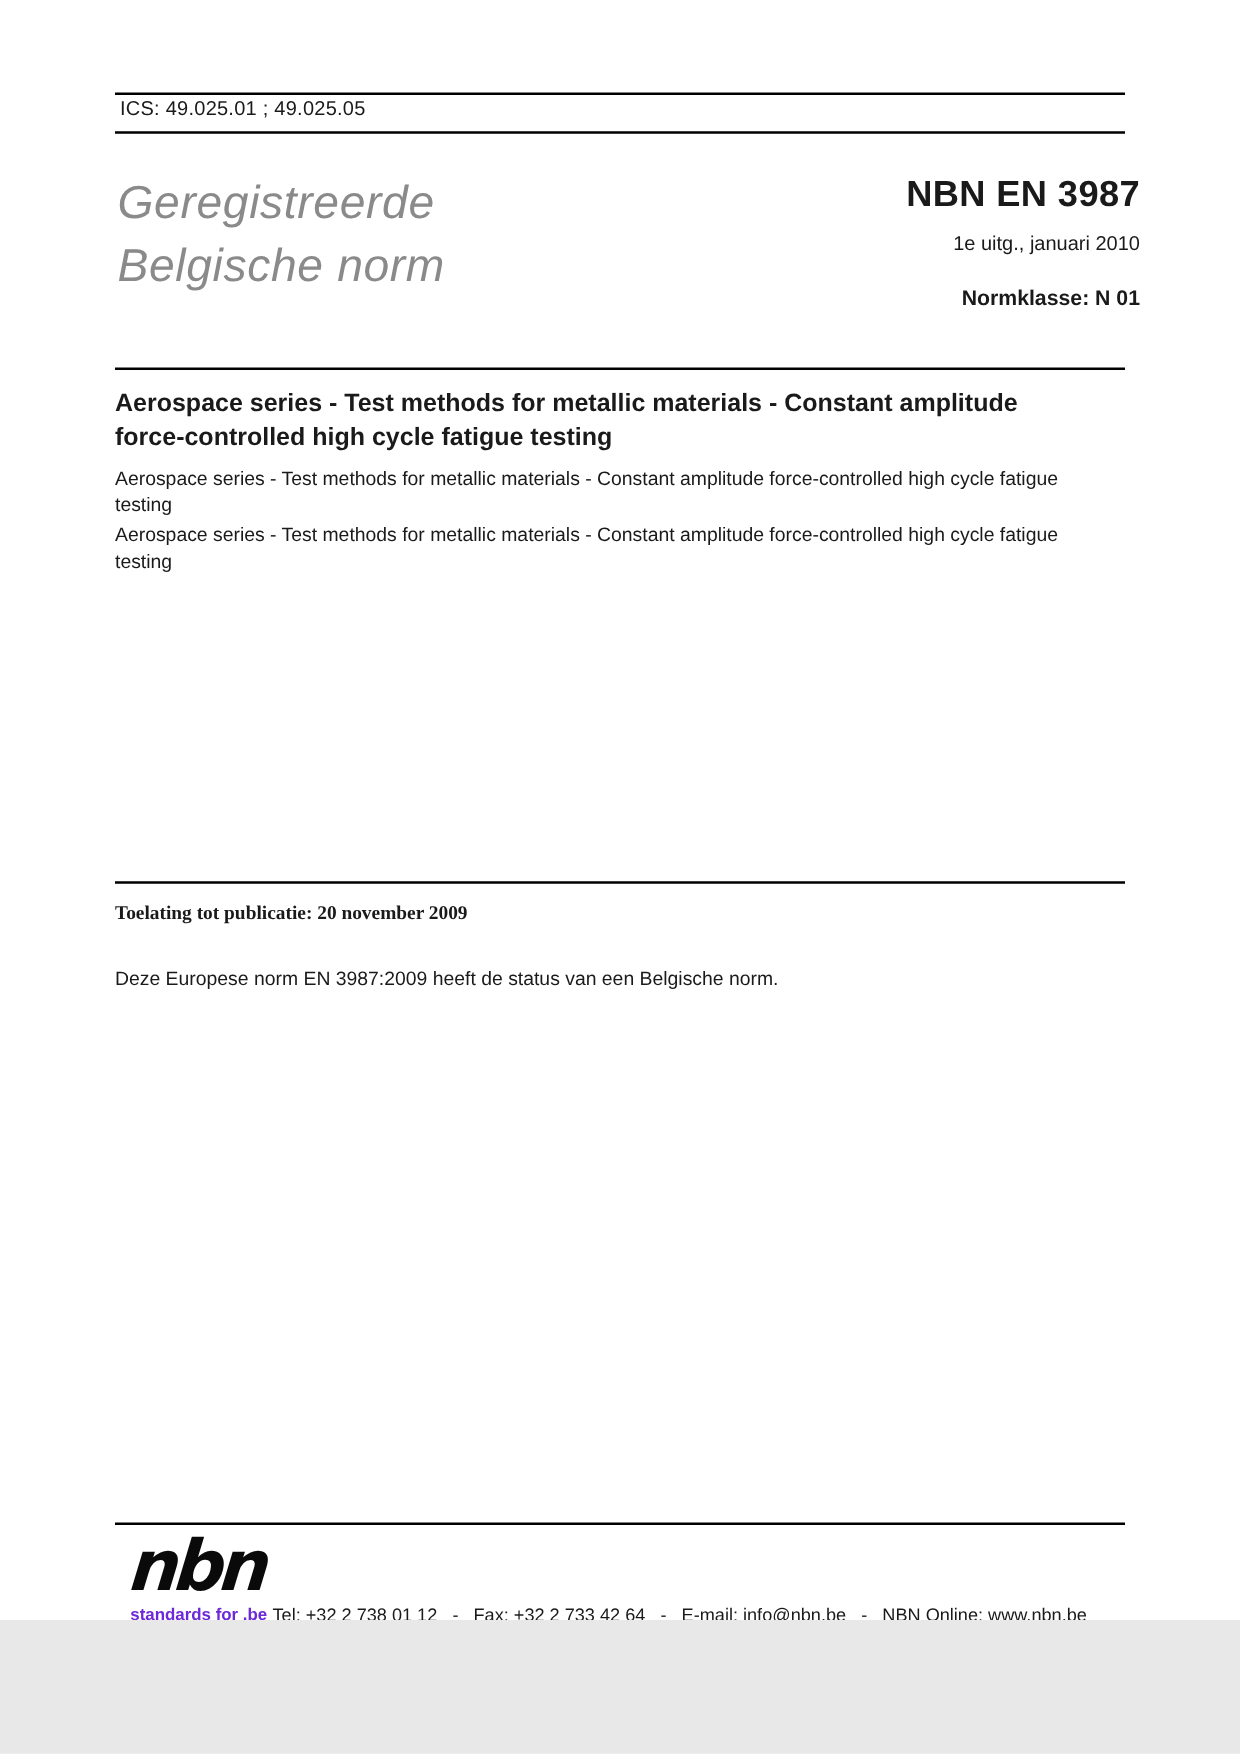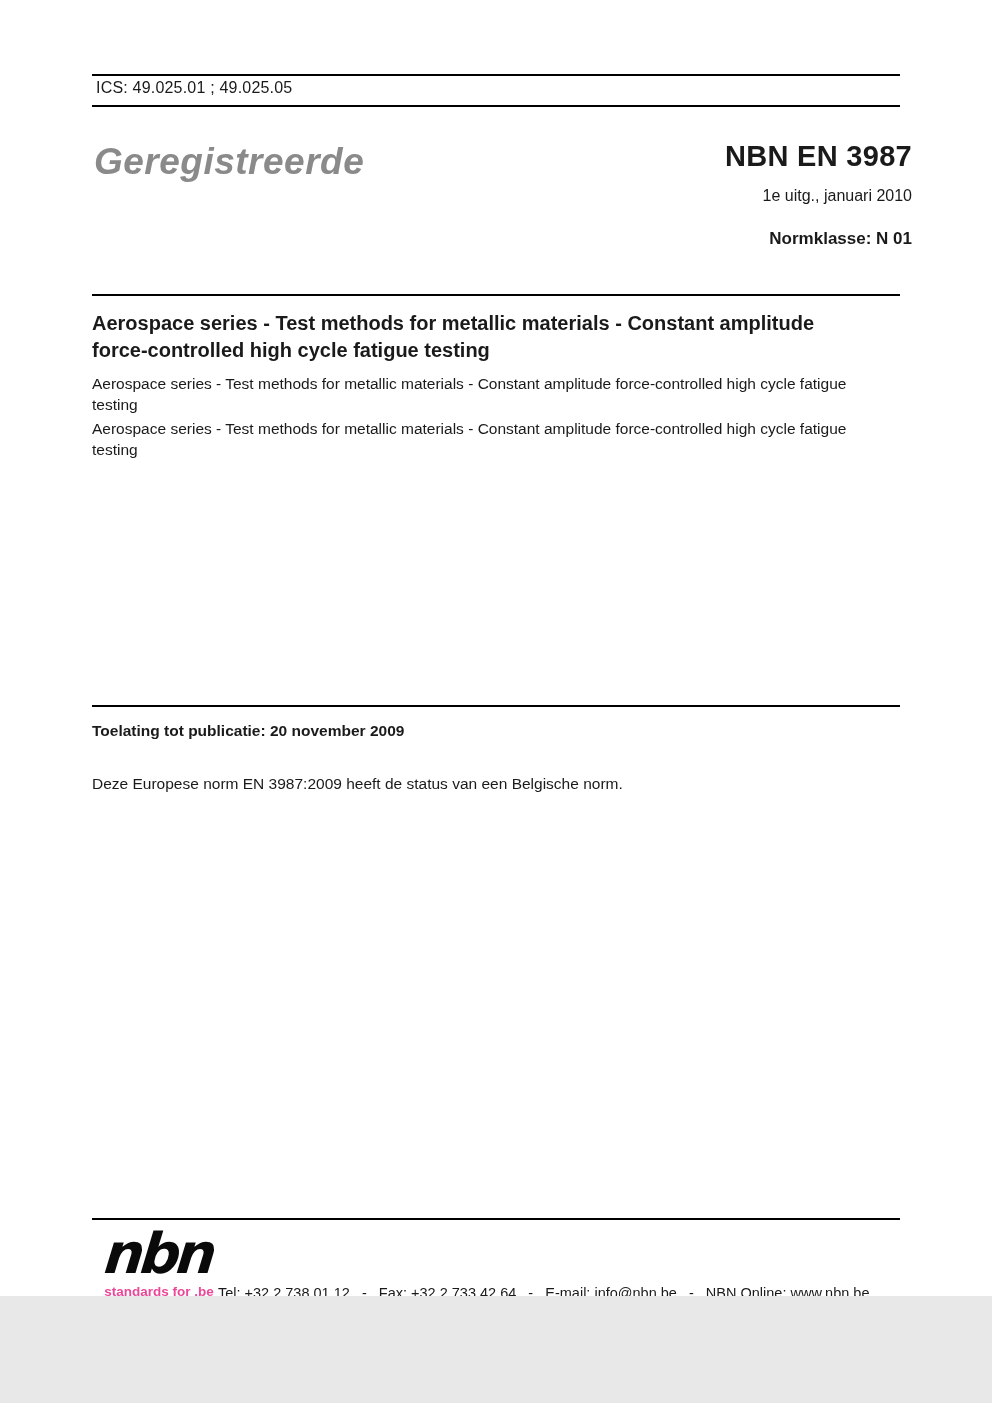--- a/index.html
+++ b/index.html
@@ -30,21 +30,21 @@
     left: 96px;
     top: 79px;
     font-size: 16px;
     letter-spacing: 0.2px;
   }
   .org-title {
     position: absolute;
     left: 94px;
     top: 136px;
     font-size: 37px;
-    font-weight: bold;
+    font-weight: normal;
     font-style: italic;
     color: #8a8a8a;
     line-height: 51px;
     letter-spacing: 0.5px;
   }
   .norm-code {
     position: absolute;
     right: 92px;
     top: 140px;
     font-size: 29px;
@@ -84,20 +84,21 @@
     line-height: 21px;
   }
   .doc-subtitle.first { top: 373px; }
   .doc-subtitle.second { top: 418px; }
   .approval {
     position: absolute;
     left: 92px;
     top: 722px;
     font-size: 15.5px;
     font-weight: bold;
+    font-family: Liberation Serif, serif;
   }
   .body-para {
     position: absolute;
     left: 92px;
     width: 790px;
     font-size: 15.5px;
   }
   .body-para.p1 { top: 775px; }
   .body-para.p2 { top: 815px; }
   .logo-block {
@@ -114,21 +115,21 @@
     font-style: italic;
     line-height: 52px;
     letter-spacing: -4px;
     color: #0a0a0a;
     transform: skewX(-6deg);
   }
   .logo-caption {
     margin-top: 4px;
     font-size: 13.5px;
     font-weight: bold;
-    color: #ec4899;
+    color: #6d28d9;
     white-space: nowrap;
   }
   .contact-block {
     position: absolute;
     left: 218px;
     top: 1238px;
     width: 690px;
     font-size: 14.5px;
     line-height: 22px;
     white-space: pre-wrap;
@@ -152,20 +153,21 @@
 <body>
 
 <div class="page">
 
   <div class="rule" style="top:74px"></div>
   <div class="ics">ICS: 49.025.01  ; 49.025.05</div>
   <div class="rule" style="top:105px"></div>
 
   <div class="org-title">
     <div>Geregistreerde</div>
+    <div>Belgische norm</div>
   </div>
   <div class="norm-code">NBN EN 3987</div>
   <div class="edition">1e uitg., januari 2010</div>
   <div class="norm-class">Normklasse: N 01</div>
 
   <div class="rule" style="top:294px"></div>
 
   <div class="doc-title">Aerospace series - Test methods for metallic materials - Constant amplitude force-controlled high cycle fatigue testing</div>
   <div class="doc-subtitle first">Aerospace series - Test methods for metallic materials - Constant amplitude force-controlled high cycle fatigue testing</div>
   <div class="doc-subtitle second">Aerospace series - Test methods for metallic materials - Constant amplitude force-controlled high cycle fatigue testing</div>

